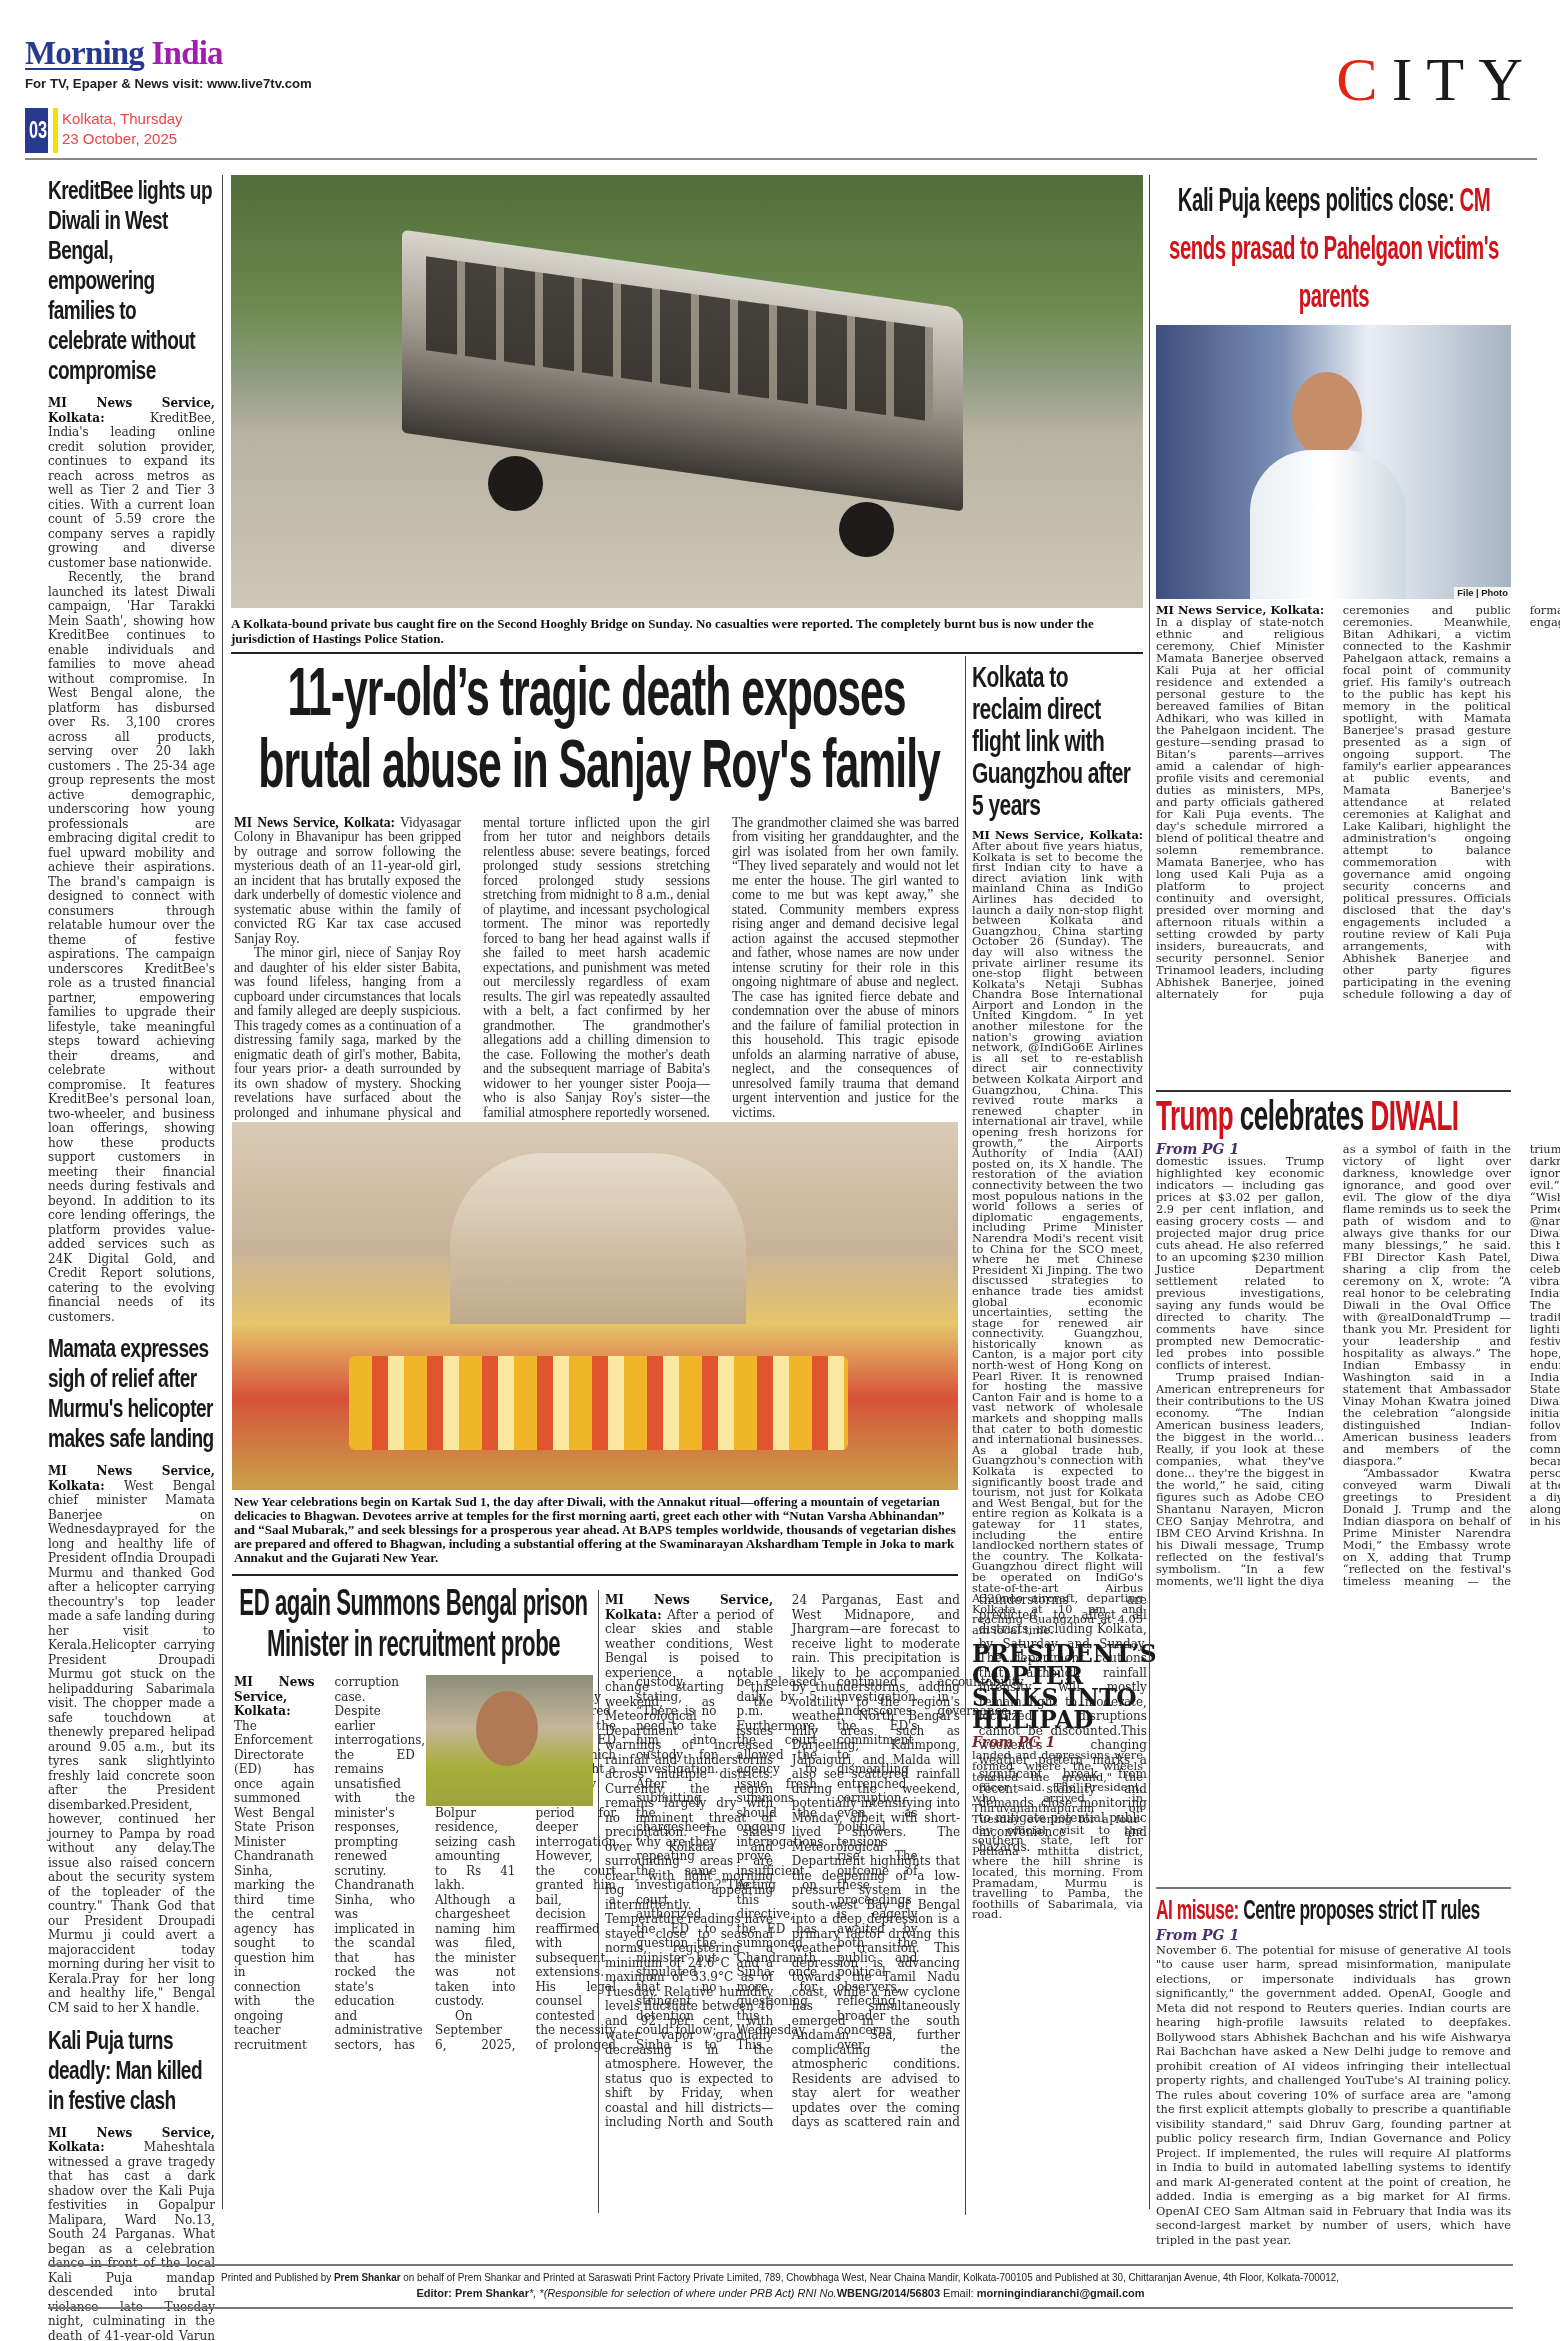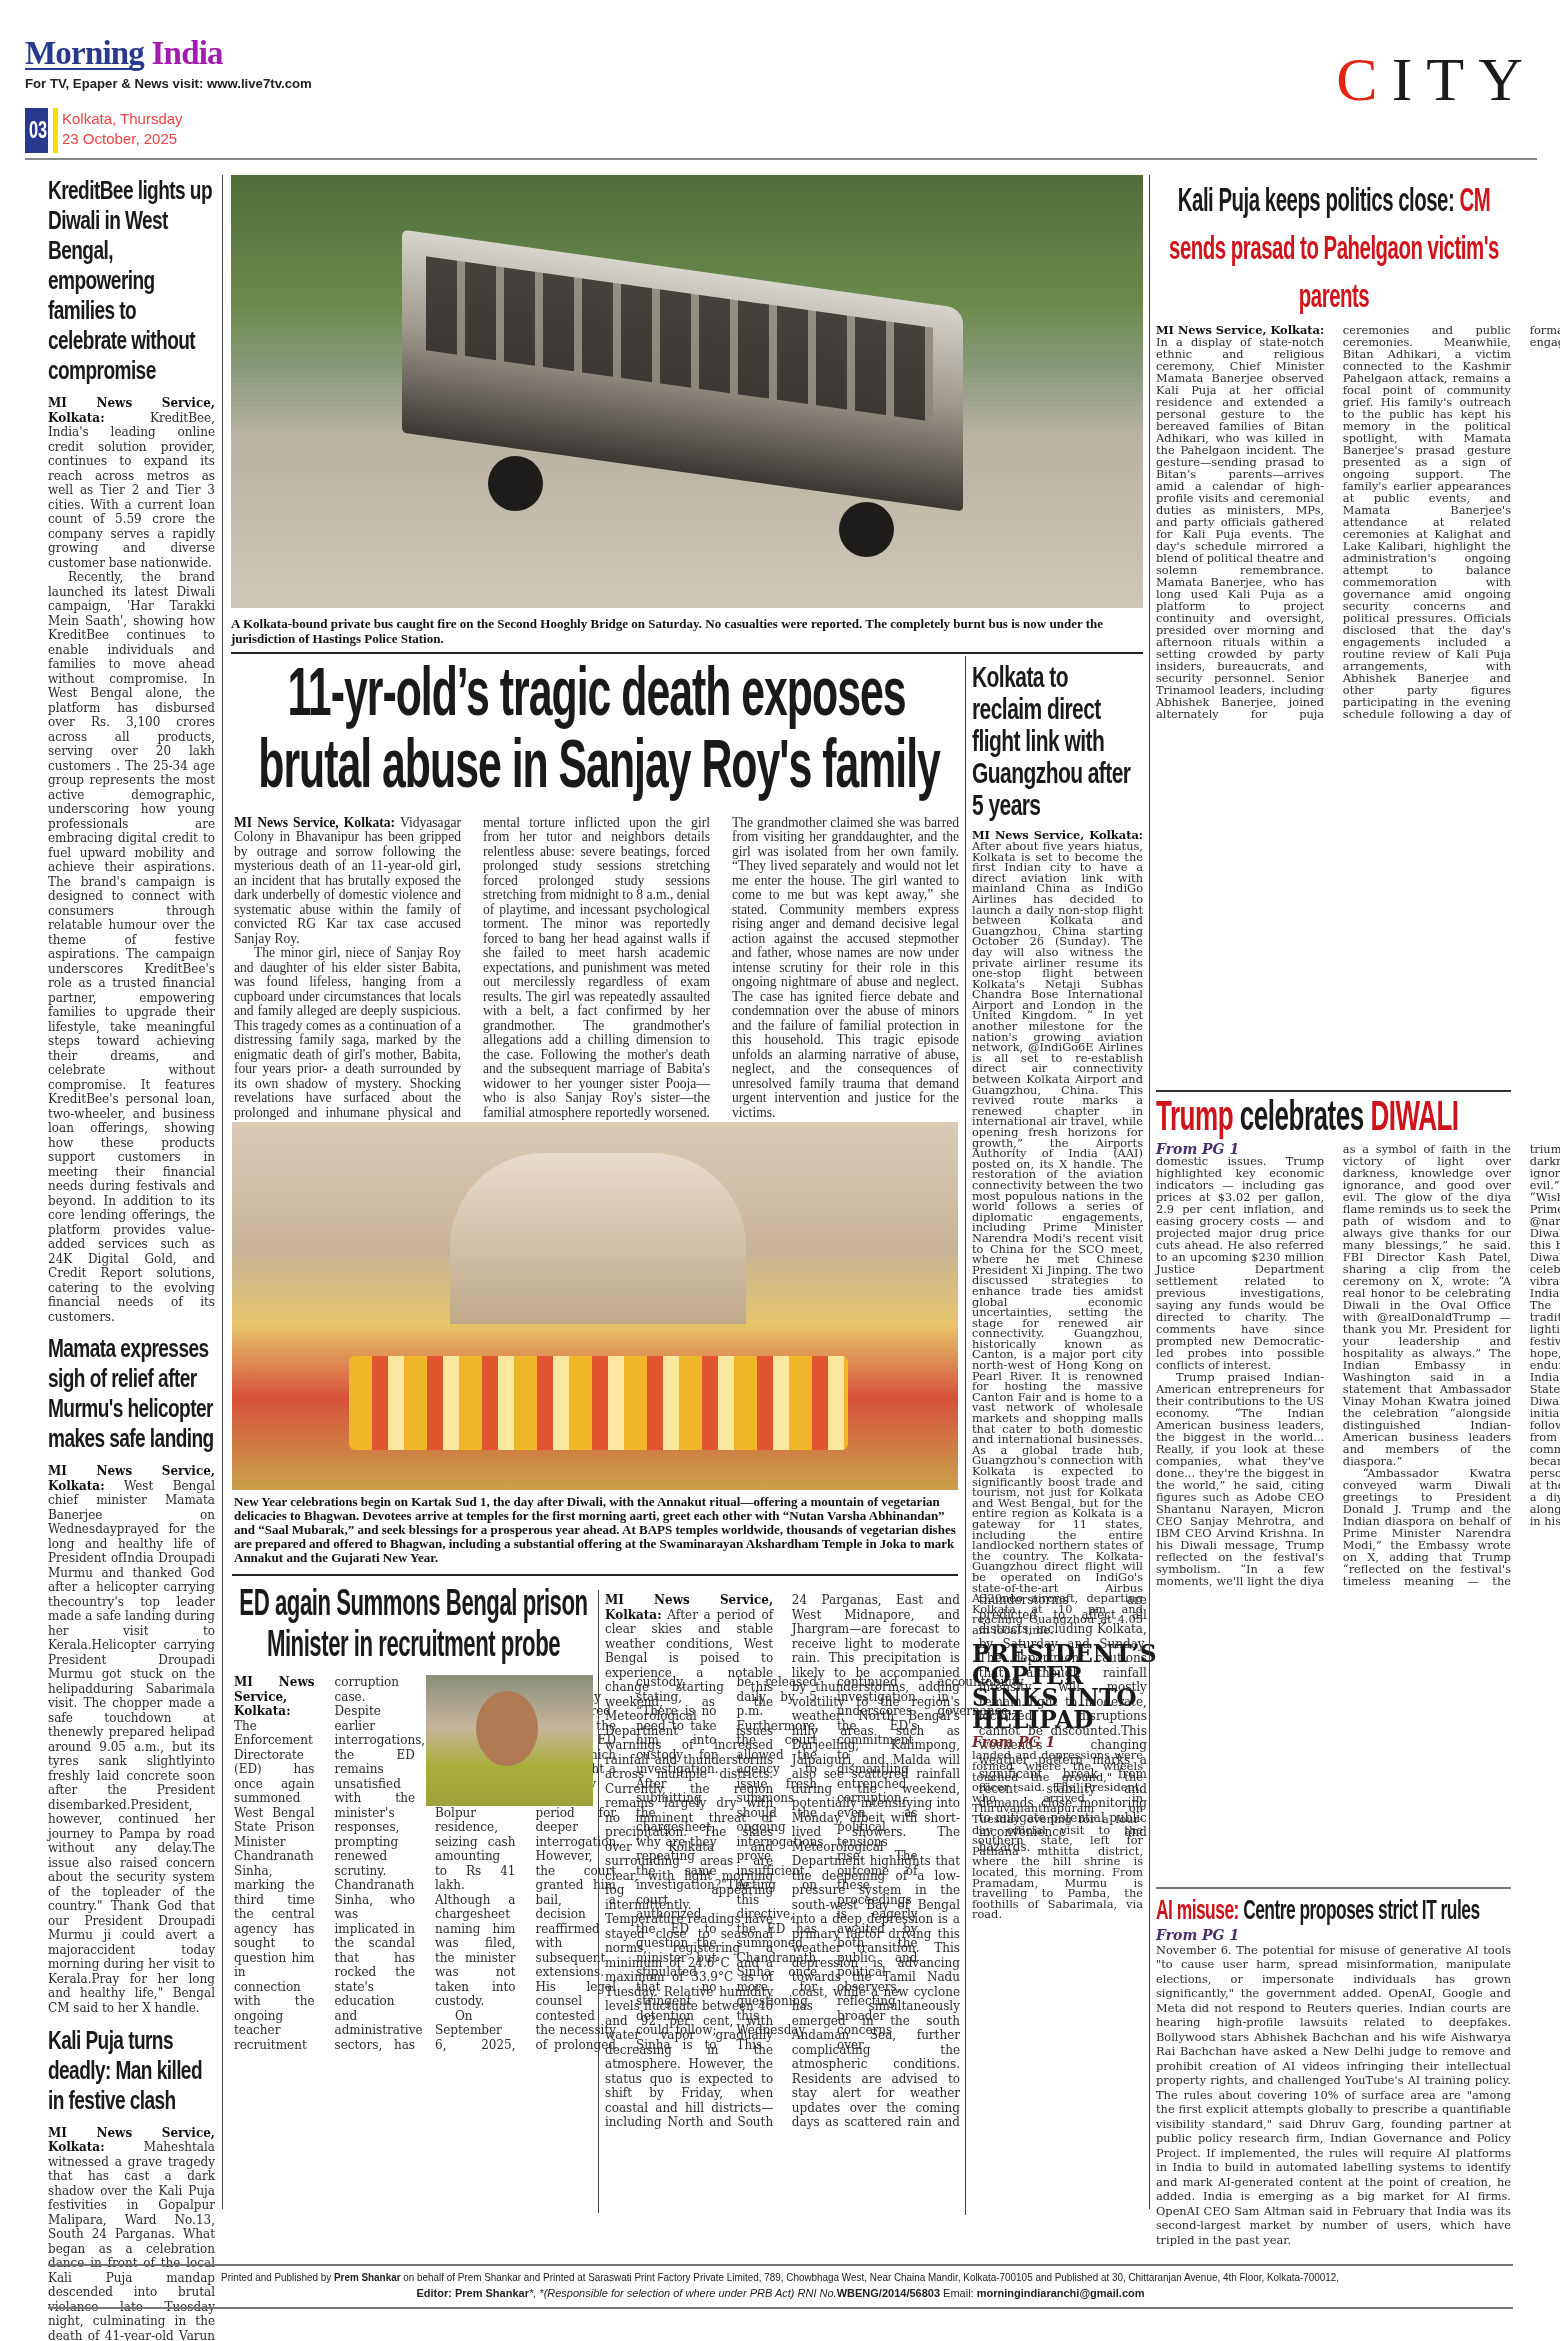--- a/index.html
+++ b/index.html
@@ -73,21 +73,21 @@
   </article>
 </div>
 <div class="vrule" style="left:222px; top:175px; height:2034px; width:0.8px; background:#444;"></div>
 
 <div class="photo" style="left:231px; top:175px; width:912px; height:433px; background:linear-gradient(180deg,#4f6e3a 0%,#6c8a4d 30%,#8a9a7a 45%,#b8b2a3 60%,#cfc8b9 100%);">
   <div class="abs" style="left:171px; top:94px; width:561px; height:203px; background:linear-gradient(180deg,#d7d4cc 0%,#9c958b 50%,#3b3733 100%); border-radius:6.2px 15.6px 4.7px 4.7px; transform:skewY(8deg);"></div>
   <div class="abs" style="left:195px; top:117px; width:507px; height:94px; background:repeating-linear-gradient(90deg,#2d2a26 0 31px,#8c857a 31px 39px); transform:skewY(8deg); opacity:0.85;"></div>
   <div class="abs" style="left:257px; top:281px; width:55px; height:55px; border-radius:50%; background:#1e1c1a;"></div>
   <div class="abs" style="left:608px; top:327px; width:55px; height:55px; border-radius:50%; background:#1e1c1a;"></div>
 </div>
-<div class="abs caption" style="left:231px; top:616px; width:912px;">A Kolkata-bound private bus caught fire on the Second Hooghly Bridge on Saturday. No casualties were reported. The completely burnt bus is now under the jurisdiction of Hastings Police Station.</div>
+<div class="abs caption" style="left:231px; top:616px; width:912px;">A Kolkata-bound private bus caught fire on the Second Hooghly Bridge on Sunday. No casualties were reported. The completely burnt bus is now under the jurisdiction of Hastings Police Station.</div>
 <div class="hrule" style="left:231px; top:652px; width:912px; height:1.6px; background:#222;"></div>
 
 <div class="abs" style="left:234px; top:656px; width:725px;">
   <h1 class="hl" style="font-size:69px; line-height:72px; text-align:center; letter-spacing:-1.6px;">
     <div style="display:inline-block; transform:scaleX(0.62); transform-origin:center; white-space:nowrap; width:1091px; margin-left:-183px;">11-yr-old’s tragic death exposes</div>
     <div style="display:inline-block; transform:scaleX(0.62); transform-origin:center; white-space:nowrap; width:1091px; margin-left:-183px;">brutal abuse in Sanjay Roy's family</div>
   </h1>
   <div class="body-text cols3" style="margin-top:15.6px; height:312px; font-family:'Liberation Serif',serif; font-size:13.6px; line-height:14.5px;">
     <p><span class="dateline">MI News Service, Kolkata:</span> <span>Vidyasagar Colony in Bhavanipur has been gripped by outrage and sorrow following the mysterious death of an 11-year-old girl, an incident that has brutally exposed the dark underbelly of domestic violence and systematic abuse within the family of convicted RG Kar tax case accused Sanjay Roy.</span></p>
     <p>The minor girl, niece of Sanjay Roy and daughter of his elder sister Babita, was found lifeless, hanging from a cupboard under circumstances that locals and family alleged are deeply suspicious. This tragedy comes as a continuation of a distressing family saga, marked by the enigmatic death of girl's mother, Babita, four years prior- a death surrounded by its own shadow of mystery. Shocking revelations have surfaced about the prolonged and inhumane physical and mental torture inflicted upon the girl from her tutor and neighbors details relentless abuse: severe beatings, forced prolonged study sessions stretching forced prolonged study sessions stretching from midnight to 8 a.m., denial of playtime, and incessant psychological torment. The minor was reportedly forced to bang her head against walls if she failed to meet harsh academic expectations, and punishment was meted out mercilessly regardless of exam results. The girl was repeatedly assaulted with a belt, a fact confirmed by her grandmother. The grandmother's allegations add a chilling dimension to the case. Following the mother's death and the subsequent marriage of Babita's widower to her younger sister Pooja—who is also Sanjay Roy's sister—the familial atmosphere reportedly worsened. The grandmother claimed she was barred from visiting her granddaughter, and the girl was isolated from her own family. “They lived separately and would not let me enter the house. The girl wanted to come to me but was kept away,” she stated. Community members express rising anger and demand decisive legal action against the accused stepmother and father, whose names are now under intense scrutiny for their role in this ongoing nightmare of abuse and neglect. The case has ignited fierce debate and condemnation over the abuse of minors and the failure of familial protection in this household. This tragic episode unfolds an alarming narrative of abuse, neglect, and the consequences of unresolved family trauma that demand urgent intervention and justice for the victims.</p>
@@ -142,20 +142,25 @@
   </article>
 </div>
 <div class="vrule" style="left:1149px; top:175px; height:2034px; width:0.8px; background:#444;"></div>
 
 <div class="abs" style="left:1156px; top:175px; width:355px;">
   <h2 class="hl" style="font-size:34px; line-height:48px; text-align:center;">
     <div style="transform:scaleX(0.6); transform-origin:center; width:592px; margin-left:-118px;">
       <span>Kali Puja keeps politics close: </span><span class="red">CM sends prasad to Pahelgaon victim's parents</span>
     </div>
   </h2>
+  <div class="photo" style="position:relative; margin-top:6.2px; width:355px; height:274px; background:linear-gradient(90deg,#3d4f7d 0%,#7a8fb6 35%,#e9eef4 60%,#a7b3c2 100%);">
+    <div class="abs" style="left:136px; top:47px; width:70px; height:86px; border-radius:50%; background:#c58d68;"></div>
+    <div class="abs" style="left:94px; top:125px; width:156px; height:150px; background:linear-gradient(90deg,#e8eef2,#ffffff 50%,#cdd8e0); border-radius:62px 62px 0 0;"></div>
+    <div class="abs" style="right:0; bottom:0; background:#f4f4f4; font-family:'Liberation Sans',sans-serif; font-weight:bold; font-size:9.4px; padding:0.8px 3.1px; color:#222;">File | Photo</div>
+  </div>
   <div class="body-text cols2" style="margin-top:4.7px; height:405px; column-gap:18.7px; font-size:11.4px; line-height:12px;">
     <p><span class="dateline">MI News Service, Kolkata:</span> <span>In a display of state-notch ethnic and religious ceremony, Chief Minister Mamata Banerjee observed Kali Puja at her official residence and extended a personal gesture to the bereaved families of Bitan Adhikari, who was killed in the Pahelgaon incident. The gesture—sending prasad to Bitan’s parents—arrives amid a calendar of high-profile visits and ceremonial duties as ministers, MPs, and party officials gathered for Kali Puja events. The day's schedule mirrored a blend of political theatre and solemn remembrance. Mamata Banerjee, who has long used Kali Puja as a platform to project continuity and oversight, presided over morning and afternoon rituals within a setting crowded by party insiders, bureaucrats, and security personnel. Senior Trinamool leaders, including Abhishek Banerjee, joined alternately for puja ceremonies and public ceremonies. Meanwhile, Bitan Adhikari, a victim connected to the Kashmir Pahelgaon attack, remains a focal point of community grief. His family's outreach to the public has kept his memory in the political spotlight, with Mamata Banerjee's prasad gesture presented as a sign of ongoing support. The family's earlier appearances at public events, and Mamata Banerjee's attendance at related ceremonies at Kalighat and Lake Kalibari, highlight the administration's ongoing attempt to balance commemoration with governance amid ongoing security concerns and political pressures. Officials disclosed that the day's engagements included a routine review of Kali Puja arrangements, with Abhishek Banerjee and other party figures participating in the evening schedule following a day of formal and informal engagements.</span></p>
   </div>
 </div>
 <div class="hrule" style="left:1156px; top:1090px; width:355px; height:1.6px; background:#333;"></div>
 
 <div class="abs" style="left:1156px; top:1093px; width:355px;">
   <h2 class="hl" style="font-size:42px; line-height:45px;">
     <div style="transform:scaleX(0.62); transform-origin:left top; white-space:nowrap;">
       <span class="red">Trump</span><span> celebrates </span><span class="red">DIWALI</span>

